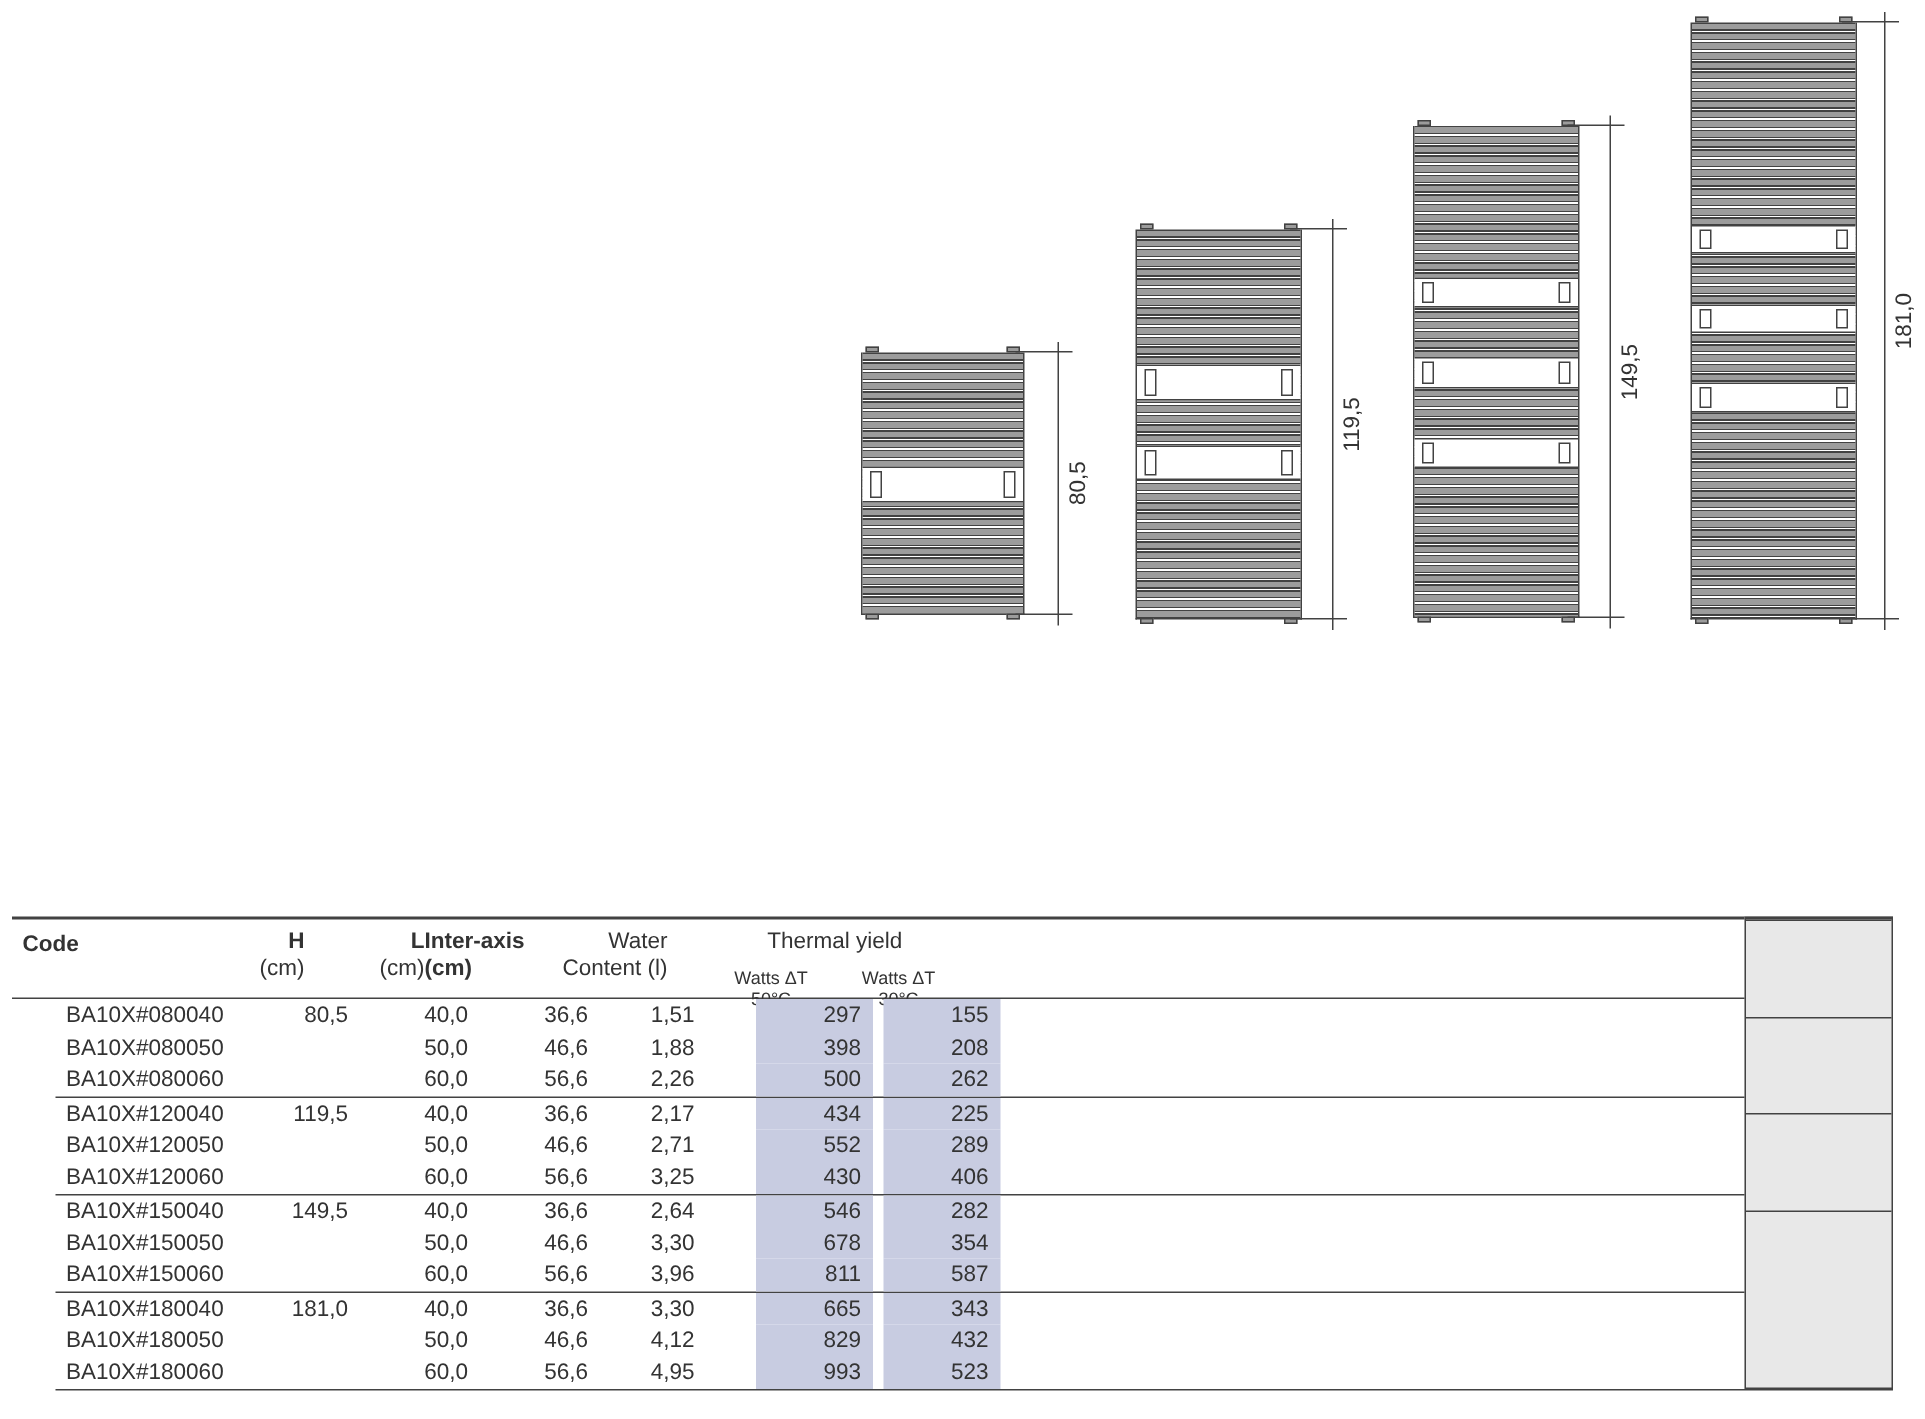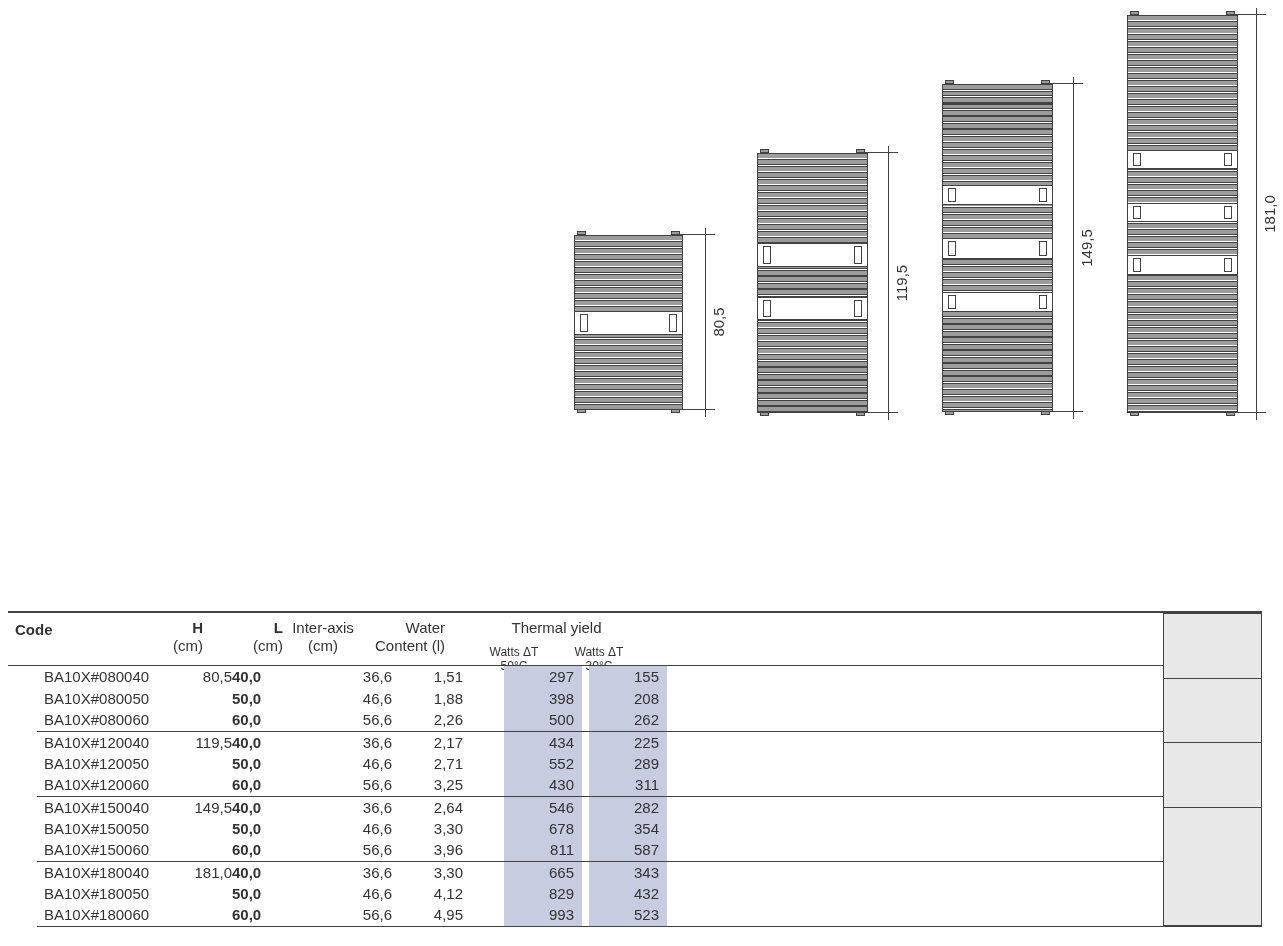--- a/index.html
+++ b/index.html
@@ -47,21 +47,21 @@
   .thead{position:relative;height:52px;border-bottom:1.5px solid var(--line);}
   .hd{position:absolute;font-size:15px;line-height:18px;}
   .hd .unit{font-size:15px;}
   .hd-sub{position:absolute;font-size:12px;top:32px;text-align:center;}
   .tbody{border-bottom:1.5px solid var(--line);position:relative;margin-left:29px;}
   .row{display:flex;height:21.666px;line-height:21.666px;font-size:15px;box-sizing:border-box;}
   .row.group-start{border-top:1.5px solid var(--line);}
   .c{box-sizing:border-box;white-space:nowrap;overflow:hidden;}
   .c-code{width:120px;padding-left:7px;text-align:left;}
   .c-h{width:75px;text-align:right;}
-  .c-l{width:80px;text-align:left;font-weight:bold;}
+  .c-l{width:80px;text-align:right;}
   .c-i{width:80px;text-align:right;}
   .c-w{width:71px;text-align:right;}
   .c-sp{width:41px;}
   .c-50,.c-30{width:78px;text-align:right;padding-right:8px;background:var(--band);}
   .c-gap{width:7px;}
   .c-fill{flex:1;}
   .price-box{
     position:absolute;left:1155px;top:-2px;width:99px;height:315px;z-index:5;
     box-sizing:border-box;background:var(--price);
     border:1.5px solid var(--line);border-top-width:2px;
@@ -159,21 +159,21 @@
     <div class="thead">
       <div class="hd" style="left:7px;top:8px;font-weight:bold;">Code</div>
       <div class="hd" style="left:120px;width:75px;text-align:right;top:6px;">
         <div style="font-weight:bold;">H</div>
         <div class="unit">(cm)</div>
       </div>
       <div class="hd" style="left:195px;width:80px;text-align:right;top:6px;">
         <div style="font-weight:bold;">L</div>
         <div class="unit">(cm)</div>
       </div>
-      <div class="hd" style="left:275px;width:80px;text-align:center;top:6px;">
+      <div class="hd" style="left:275px;width:80px;text-align:left;top:6px;font-weight:bold;">
         <div>Inter-axis</div>
         <div class="unit">(cm)</div>
       </div>
       <div class="hd" style="left:347px;width:90px;text-align:right;top:6px;">
         <div>Water</div>
         <div>Content (l)</div>
       </div>
       <div class="hd" style="left:467px;width:163px;text-align:center;top:6px;">Thermal yield</div>
       <div class="hd-sub" style="left:467px;width:78px;">Watts ΔT 50°C</div>
       <div class="hd-sub" style="left:552px;width:78px;">Watts ΔT 30°C</div>
@@ -242,21 +242,21 @@
   </div>
         <div class="row">
     <div class="c c-code">BA10X#120060</div>
     <div class="c c-h"></div>
     <div class="c c-l">60,0</div>
     <div class="c c-i">56,6</div>
     <div class="c c-w">3,25</div>
     <div class="c c-sp"></div>
     <div class="c c-50">430</div>
     <div class="c c-gap"></div>
-    <div class="c c-30">311</div>
+    <div class="c c-30">406</div>
     <div class="c c-fill"></div>
   </div>
         <div class="row group-start">
     <div class="c c-code">BA10X#150040</div>
     <div class="c c-h">149,5</div>
     <div class="c c-l">40,0</div>
     <div class="c c-i">36,6</div>
     <div class="c c-w">2,64</div>
     <div class="c c-sp"></div>
     <div class="c c-50">546</div>

